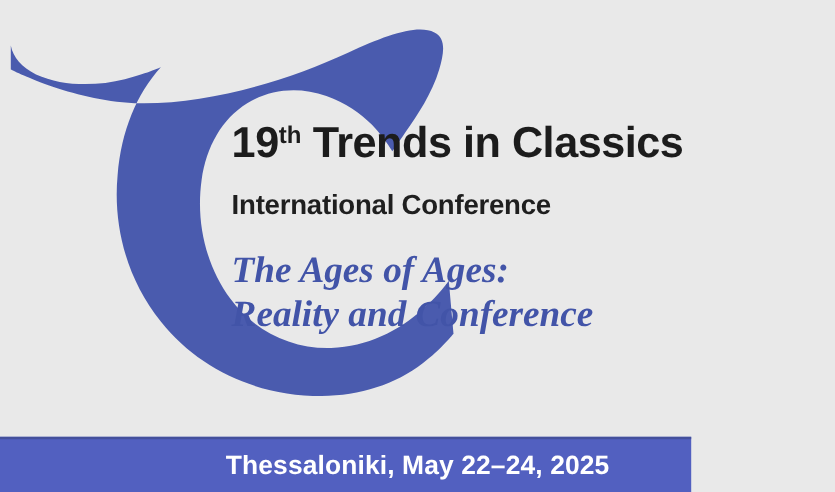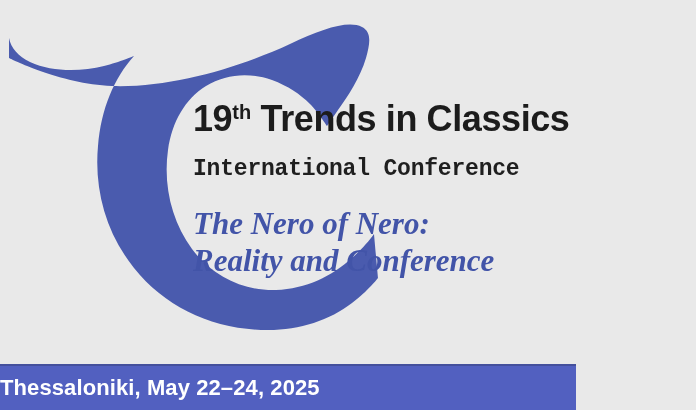--- a/index.html
+++ b/index.html
@@ -54,21 +54,21 @@
     font-size: 20px;
     font-weight: bold;
     vertical-align: baseline;
     position: relative;
     top: -12px;
     letter-spacing: 0;
   }
   .title-rest { letter-spacing: -0.6px; }
 
   .subtitle-line {
-    font-family: Liberation Mono, monospace;
+    font-family: Liberation Sans, sans-serif;
     font-weight: bold;
     font-size: 23px;
     line-height: 27px;
     letter-spacing: -0.2px;
     color: #1f1f1f;
     margin-top: 12px;
     white-space: nowrap;
   }
 
   .theme {
@@ -91,20 +91,21 @@
     height: 46px;
     background: #5260c0;
     border-top: 2px solid #44509c;
     box-sizing: border-box;
   }
   #banner-text {
     position: absolute;
     left: 0;
     top: 9px;
     width: 696px;
+    text-align: center;
     font-family: "Liberation Sans", sans-serif;
     font-weight: bold;
     font-size: 22px;
     letter-spacing: 0.1px;
     color: #ffffff;
     white-space: nowrap;
   }
 </style>
 </head>
 <body>
@@ -139,21 +140,21 @@
              C 18 56, 11 48, 9 38
              Z" fill="#4a5bae"></path>
   </svg>
 
   <div id="text-block">
 
     <div class="title-line"><span>19</span><span class="ord">th</span><span class="title-rest"> </span><span>Trends in Classics</span></div>
 
     <div class="subtitle-line">International Conference</div>
 
-    <div class="theme first">The Nero of Nero:</div>
+    <div class="theme first">The Ages of Ages:</div>
     <div class="theme">Reality and Conference</div>
 
   </div>
 
   <div id="banner">
     <div id="banner-text">Thessaloniki, May 22–24, 2025</div>
   </div>
 
 </div>
 

